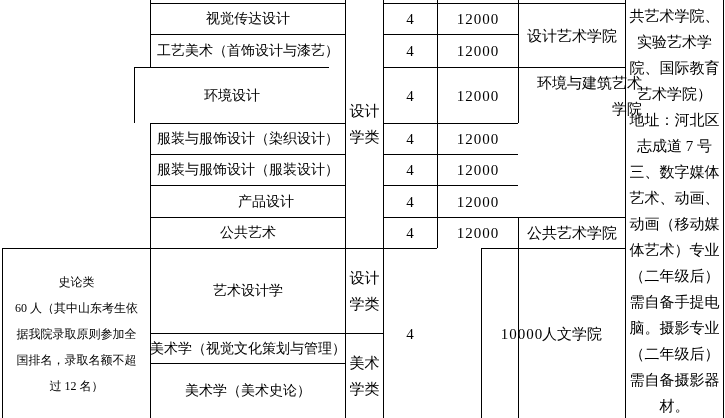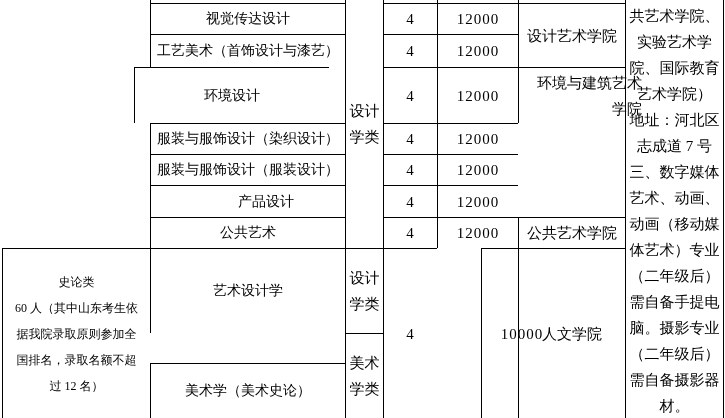--- a/index.html
+++ b/index.html
@@ -34,20 +34,21 @@
 
   <div class="cell no-top" style="left:150px;top:0;width:195px;height:3px;"></div>
   <div class="cell major" style="left:150px;top:34px;width:195px;height:33px;">工艺美术（首饰设计与漆艺）</div>
   <div class="cell major" style="left:150px;top:3px;width:195px;height:31px;">视觉传达设计</div>
   <div class="cell major" style="left:134px;top:67px;width:195px;height:56px;">环境设计</div>
   <div class="cell major" style="left:150px;top:154px;width:195px;height:31px;">服装与服饰设计（服装设计）</div>
   <div class="cell major" style="left:150px;top:123px;width:195px;height:31px;">服装与服饰设计（染织设计）</div>
   <div class="cell major" style="left:150px;top:185px;width:195px;height:32px;padding-left:36px;">产品设计</div>
   <div class="cell major" style="left:150px;top:217px;width:195px;height:31px;">公共艺术</div>
   <div class="cell major" style="left:150px;top:248px;width:195px;height:85px;">艺术设计学</div>
+  <div class="cell major" style="left:150px;top:333px;width:195px;height:30px;">美术学（视觉文化策划与管理）</div>
   <div class="cell major" style="left:150px;top:363px;width:195px;height:55px;">美术学（美术史论）</div>
 
   <div class="cell no-top" style="left:345px;top:0;width:38px;height:248px;">设计
 学类</div>
   <div class="cell" style="left:345px;top:248px;width:38px;height:85px;">设计
 学类</div>
   <div class="cell" style="left:345px;top:333px;width:38px;height:85px;">美术
 学类</div>
 
   <div class="cell no-top" style="left:383px;top:0;width:54px;height:3px;"></div>

